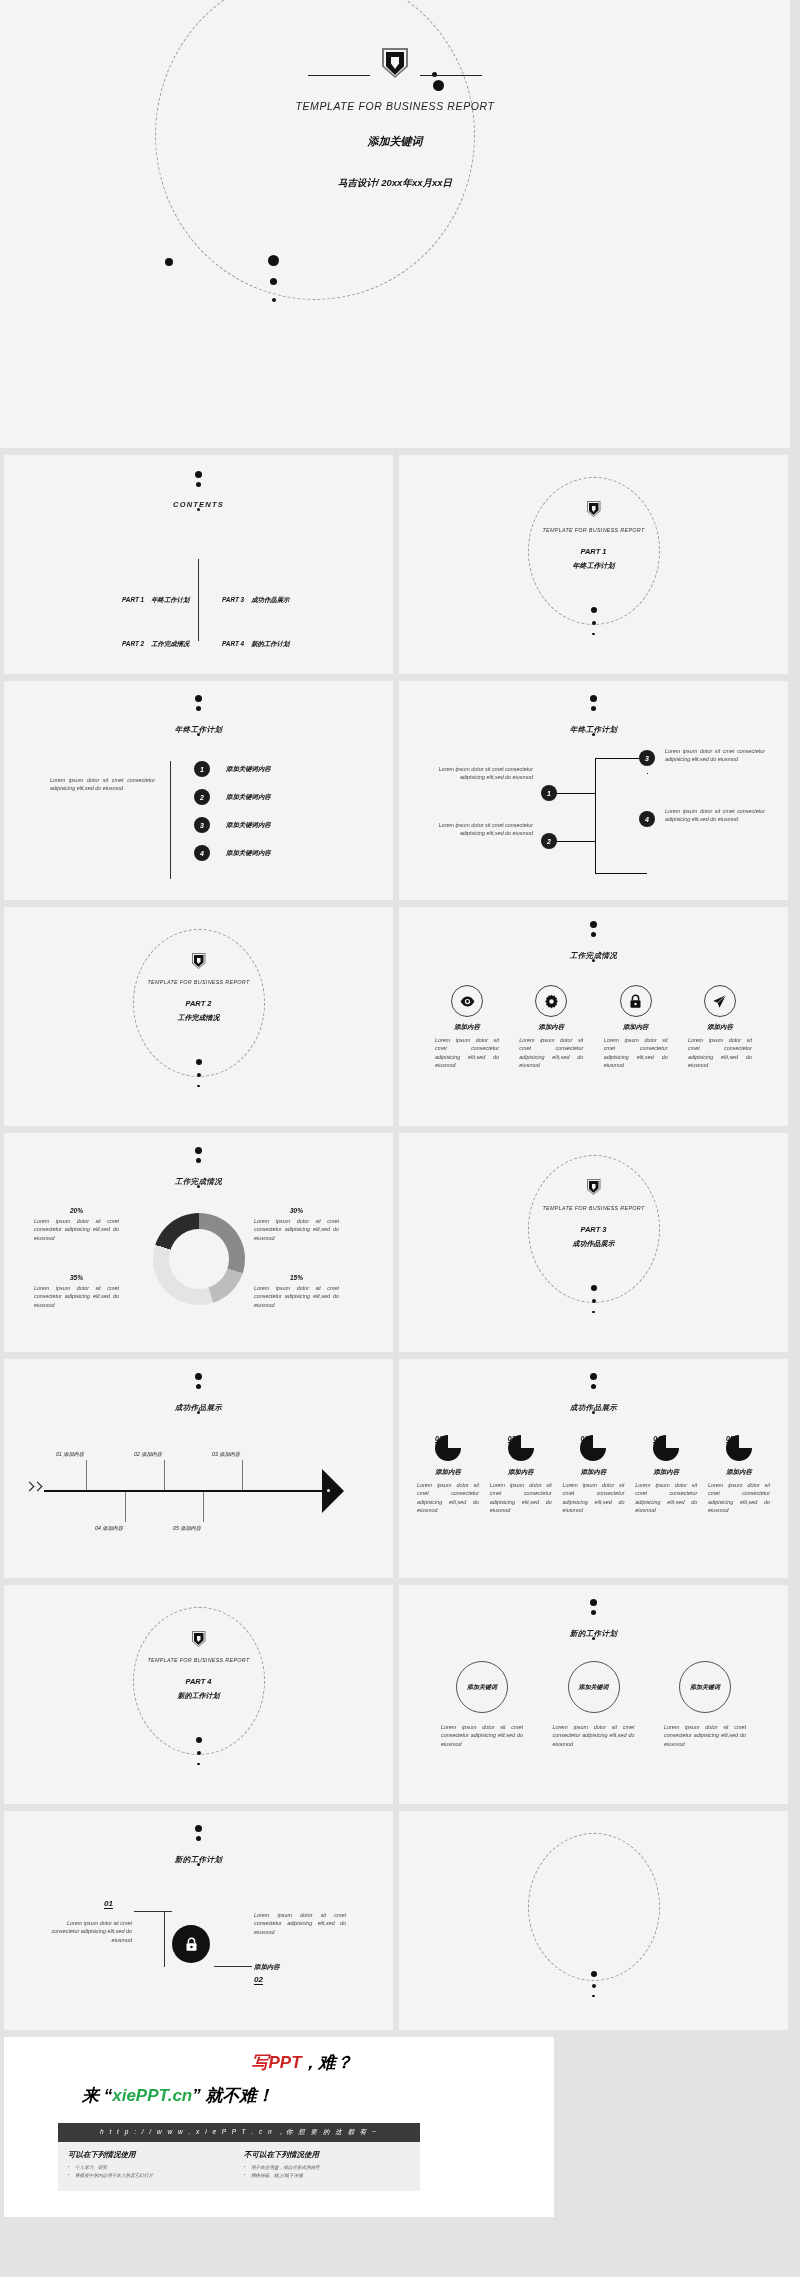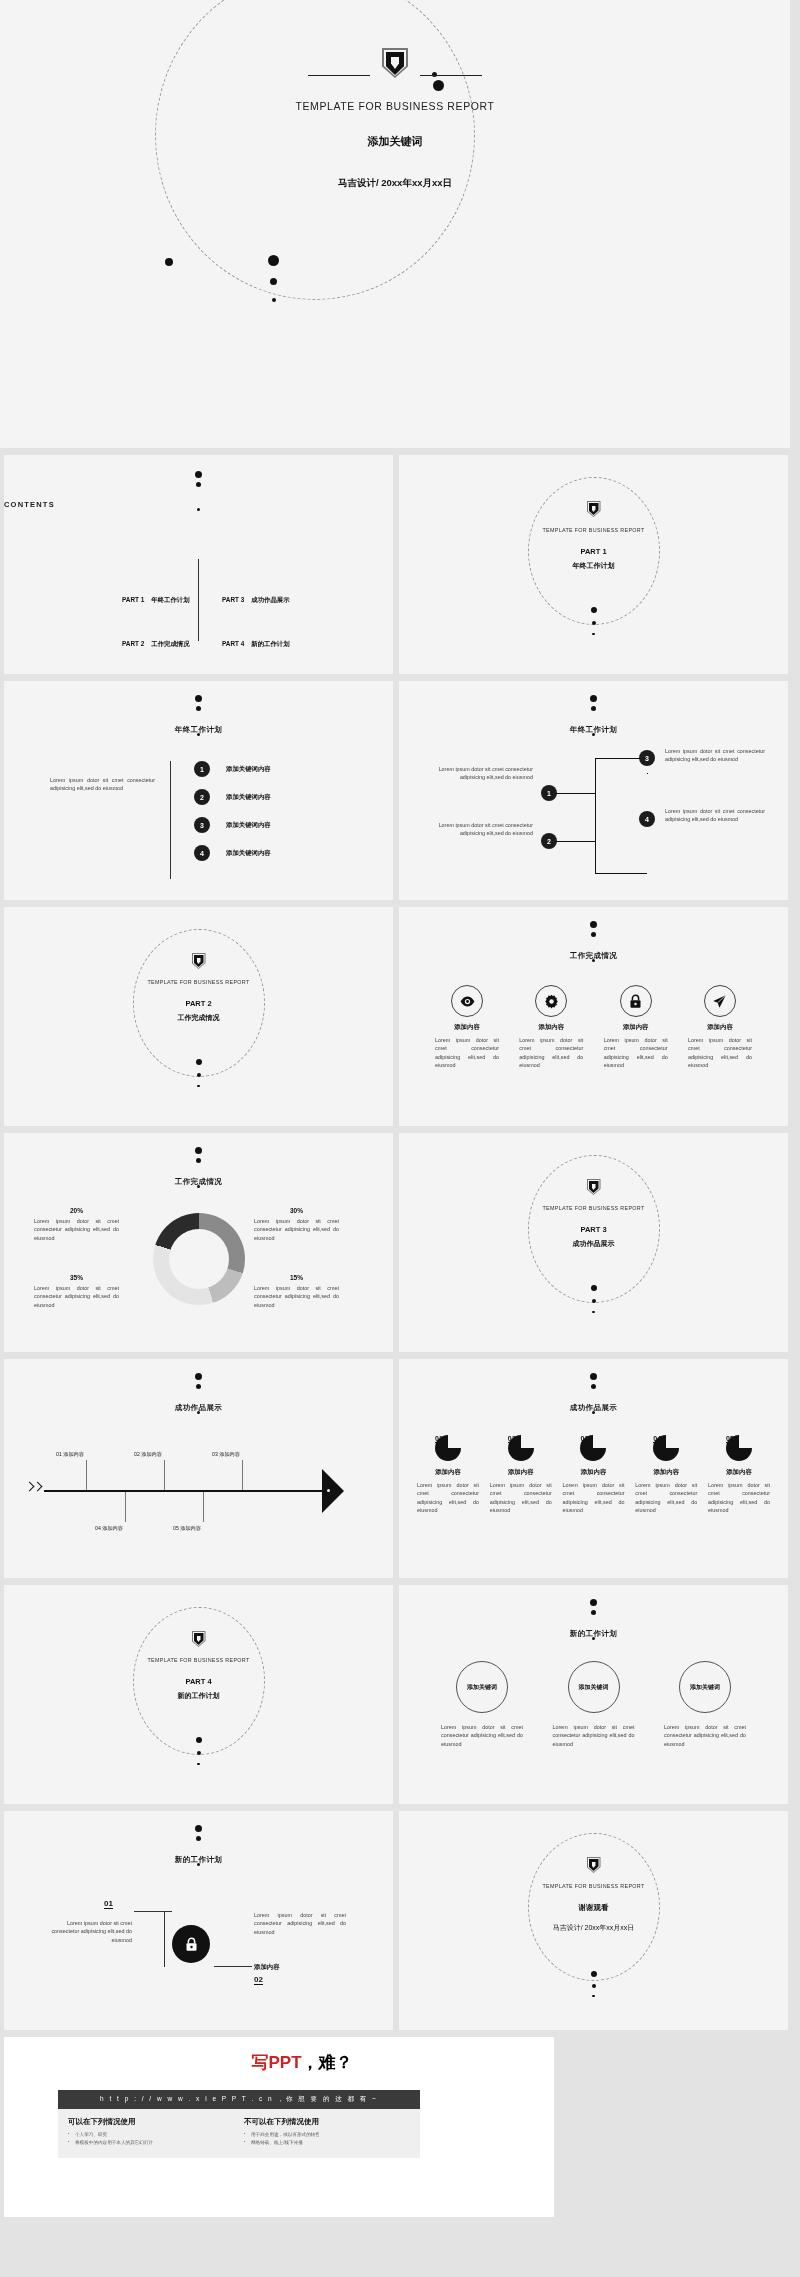--- a/index.html
+++ b/index.html
@@ -2,21 +2,21 @@
 <html><head>
 <meta charset="utf-8">
 <style>
   * { box-sizing: border-box; margin:0; padding:0; }
   body {
     width: 800px; height: 2277px;
     background: #e3e3e3;
     font-family: "Liberation Sans", sans-serif;
     overflow: hidden;
   }
-  .page { width:664px; position:relative; }
+  .page { width:664px; position:relative;font-style:italic; }
 
   
   .hero { width:790px; height:448px; margin:0 auto; background:#f4f4f4; position:relative; overflow:hidden; }
   .row { display:flex; gap:6px; width:800px; padding:0 4px; margin-bottom:7px; }
   .slide { width:389px; height:219px; background:#f4f4f4; position:relative; overflow:hidden; }
 
   
   .dotcol { position:absolute; display:flex; flex-direction:column; align-items:center; }
   .d1 { width:7px;height:7px;border-radius:50%;background:#111; }
   .d2 { width:5px;height:5px;border-radius:50%;background:#111;margin-top:4px; }
@@ -133,21 +133,21 @@
 
   <div style="height:7px"></div>
 
   <div class="row">
 
     <div class="slide">
       <div class="dotcol" style="left:50%;margin-left:-4px;top:16px;">
         <div class="d1"></div>
           <div class="d2"></div>
       </div>
-      <div style="position:absolute;left:0;right:0;top:38px;text-align:left;">
+      <div style="position:absolute;left:0;right:0;top:38px;text-align:center;">
         <span class="sec-title" style="letter-spacing:1.2px;">CONTENTS</span>
       </div>
       <div class="bigdot" style="left:50%;margin-left:-1.5px;top:53px;width:3px;height:3px;"></div>
 
       <div class="vline" style="position:absolute;left:194px;top:104px;height:82px;"></div>
 
       <div style="position:absolute;left:118px;top:141px;display:flex;gap:7px;">
         <span class="kw">PART 1</span>
         <span class="kw">年终工作计划</span>
       </div>
@@ -551,40 +551,32 @@
           </svg>
       </div>
 
       <div class="lorem" style="position:absolute;left:250px;top:100px;width:92px;">Lorem ipsum dotor sit cmet consectetur adipisicing elit,sed do eiusmod</div>
       <div class="addc" style="position:absolute;left:250px;top:152px;">添加内容</div>
       <div class="pnum" style="position:absolute;left:250px;top:164px;font-size:8px;">02</div>
     </div>
 
     <div class="slide">
       <div style="position:absolute;left:50%;margin-left:-66px;top:22px;width:132px;height:148px;border:1px dashed #9a9a9a;border-radius:50%;"></div>
-      <div style="position:absolute;left:0;right:0;top:46px;display:flex;flex-direction:column;align-items:center;">
-        <div class="shield sm">
-          <div class="outer"></div>
-            <div class="inner"></div>
-            <div class="core"></div>
-            <div class="notch"></div>
-        </div>
-        <div class="div-en">TEMPLATE FOR BUSINESS REPORT</div>
-        <div class="div-part">谢谢观看</div>
-        <div class="div-cn" style="font-weight:normal;margin-top:10px;">马吉设计/ 20xx年xx月xx日</div>
-      </div>
       <div class="bigdot" style="left:50%;margin-left:-3px;top:160px;width:6px;height:6px;"></div>
       <div class="bigdot" style="left:50%;margin-left:-2px;top:173px;width:4px;height:4px;"></div>
       <div class="bigdot" style="left:50%;margin-left:-1.2px;top:184px;width:2.4px;height:2.4px;"></div>
     </div>
   </div>
 
   <div class="promo">
     <div class="promo-l1">
       <span class="red">写PPT</span><span>，难？</span>
+    </div>
+    <div class="promo-l2">
+      <span>来 “</span><span class="green">xiePPT.cn</span><span>” 就不难！</span>
     </div>
 
     <div class="promo-box">
       <div class="promo-url">h t t p : / / w w w . x i e P P T . c n ，你 想 要 的 这 都 有 ~</div>
       <div class="promo-cols">
         <div class="promo-col">
           <div class="promo-h">可以在下列情况使用</div>
           <div class="promo-li">个人学习、研究</div>
           <div class="promo-li">将模板中的内容用于本人的其它幻灯片</div>
         </div>

